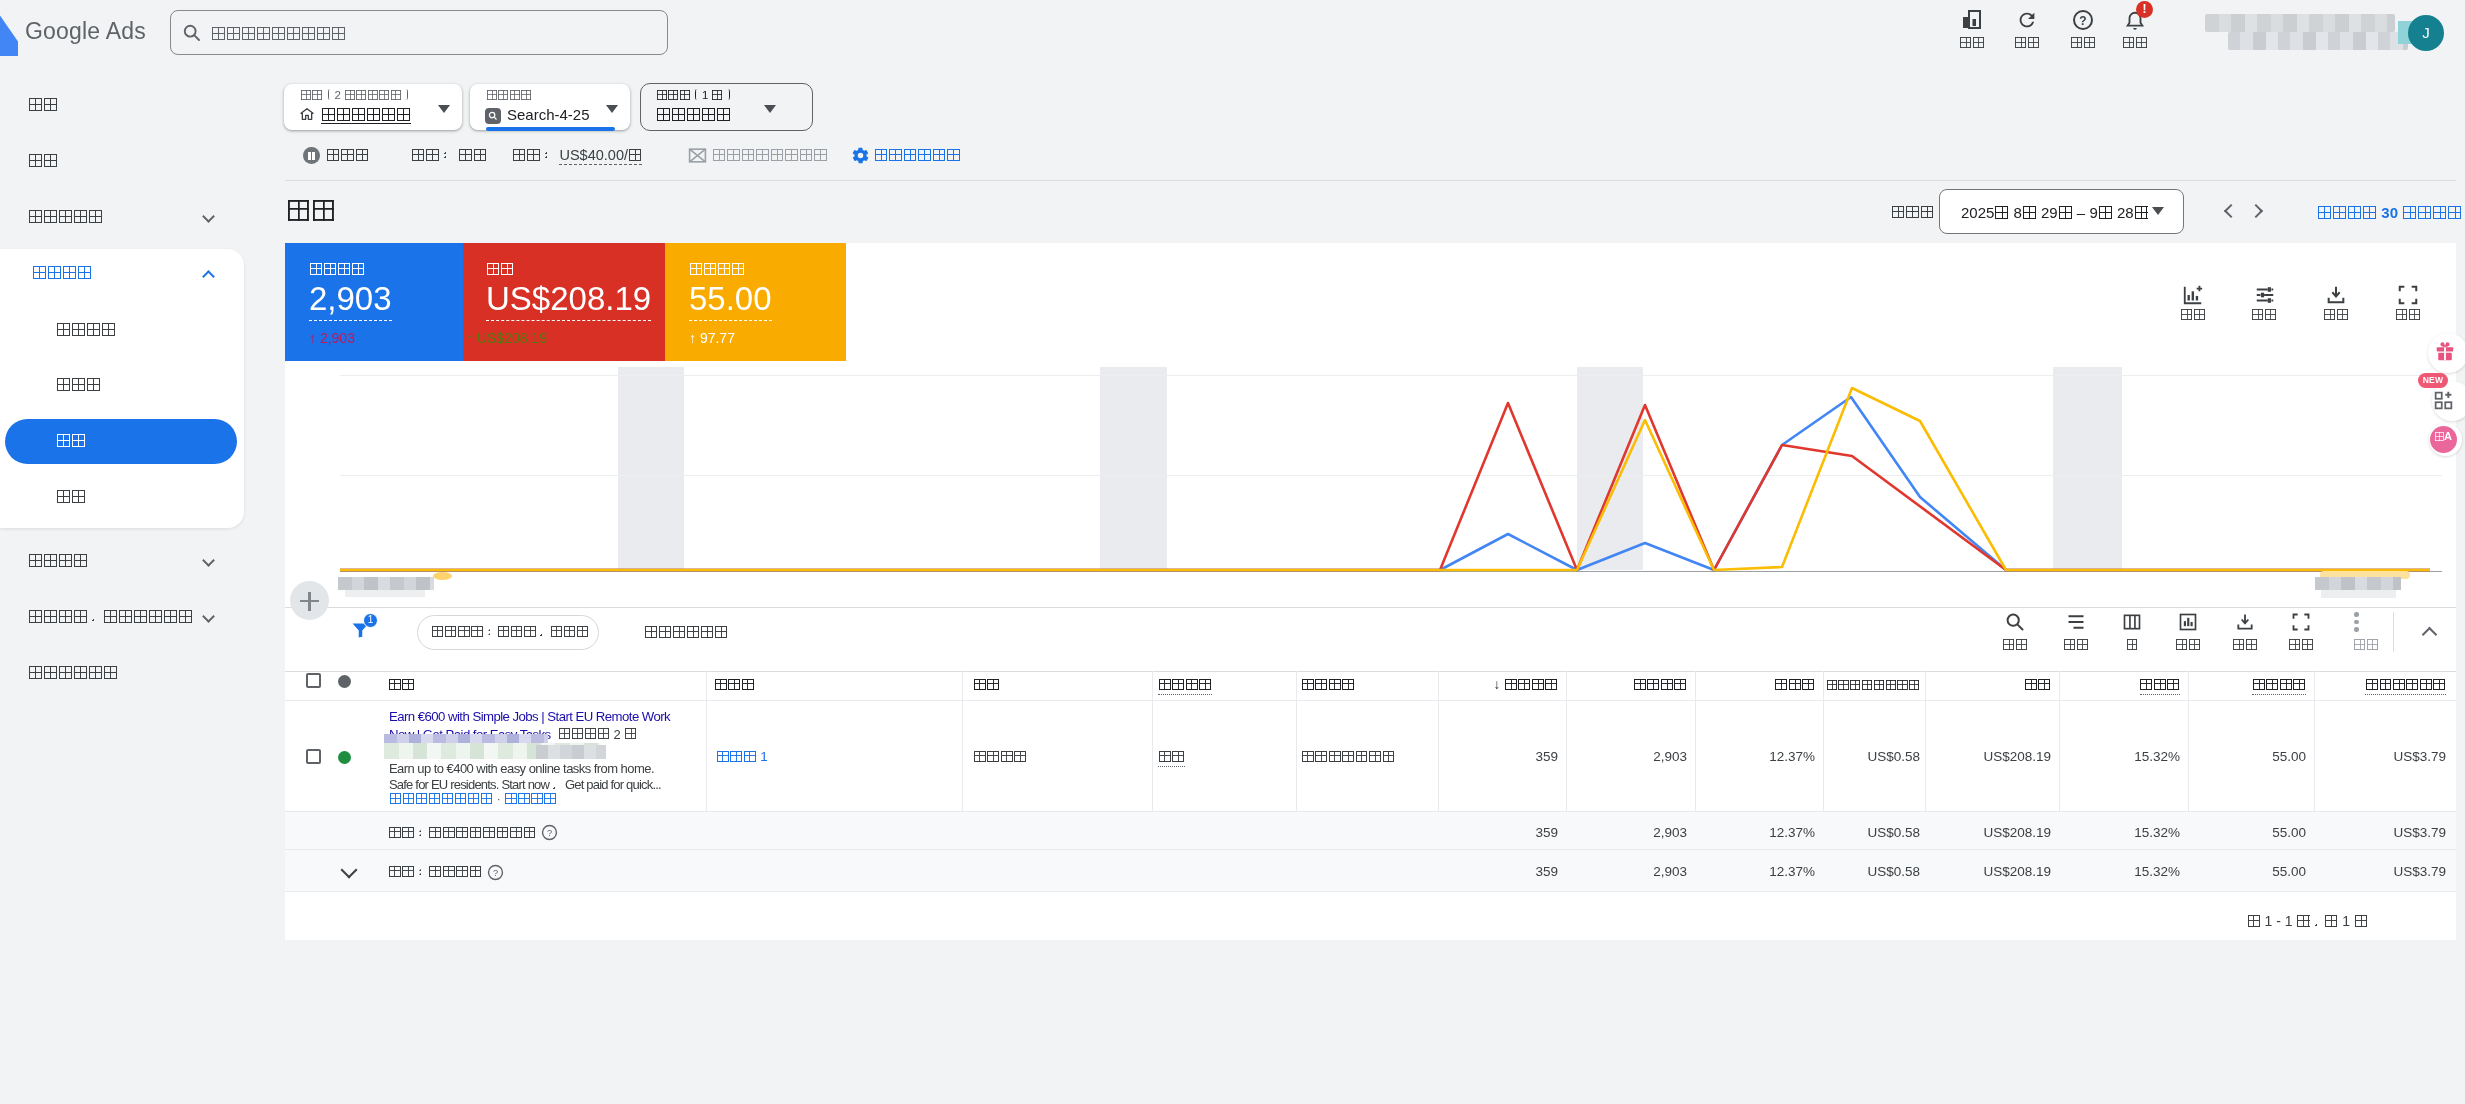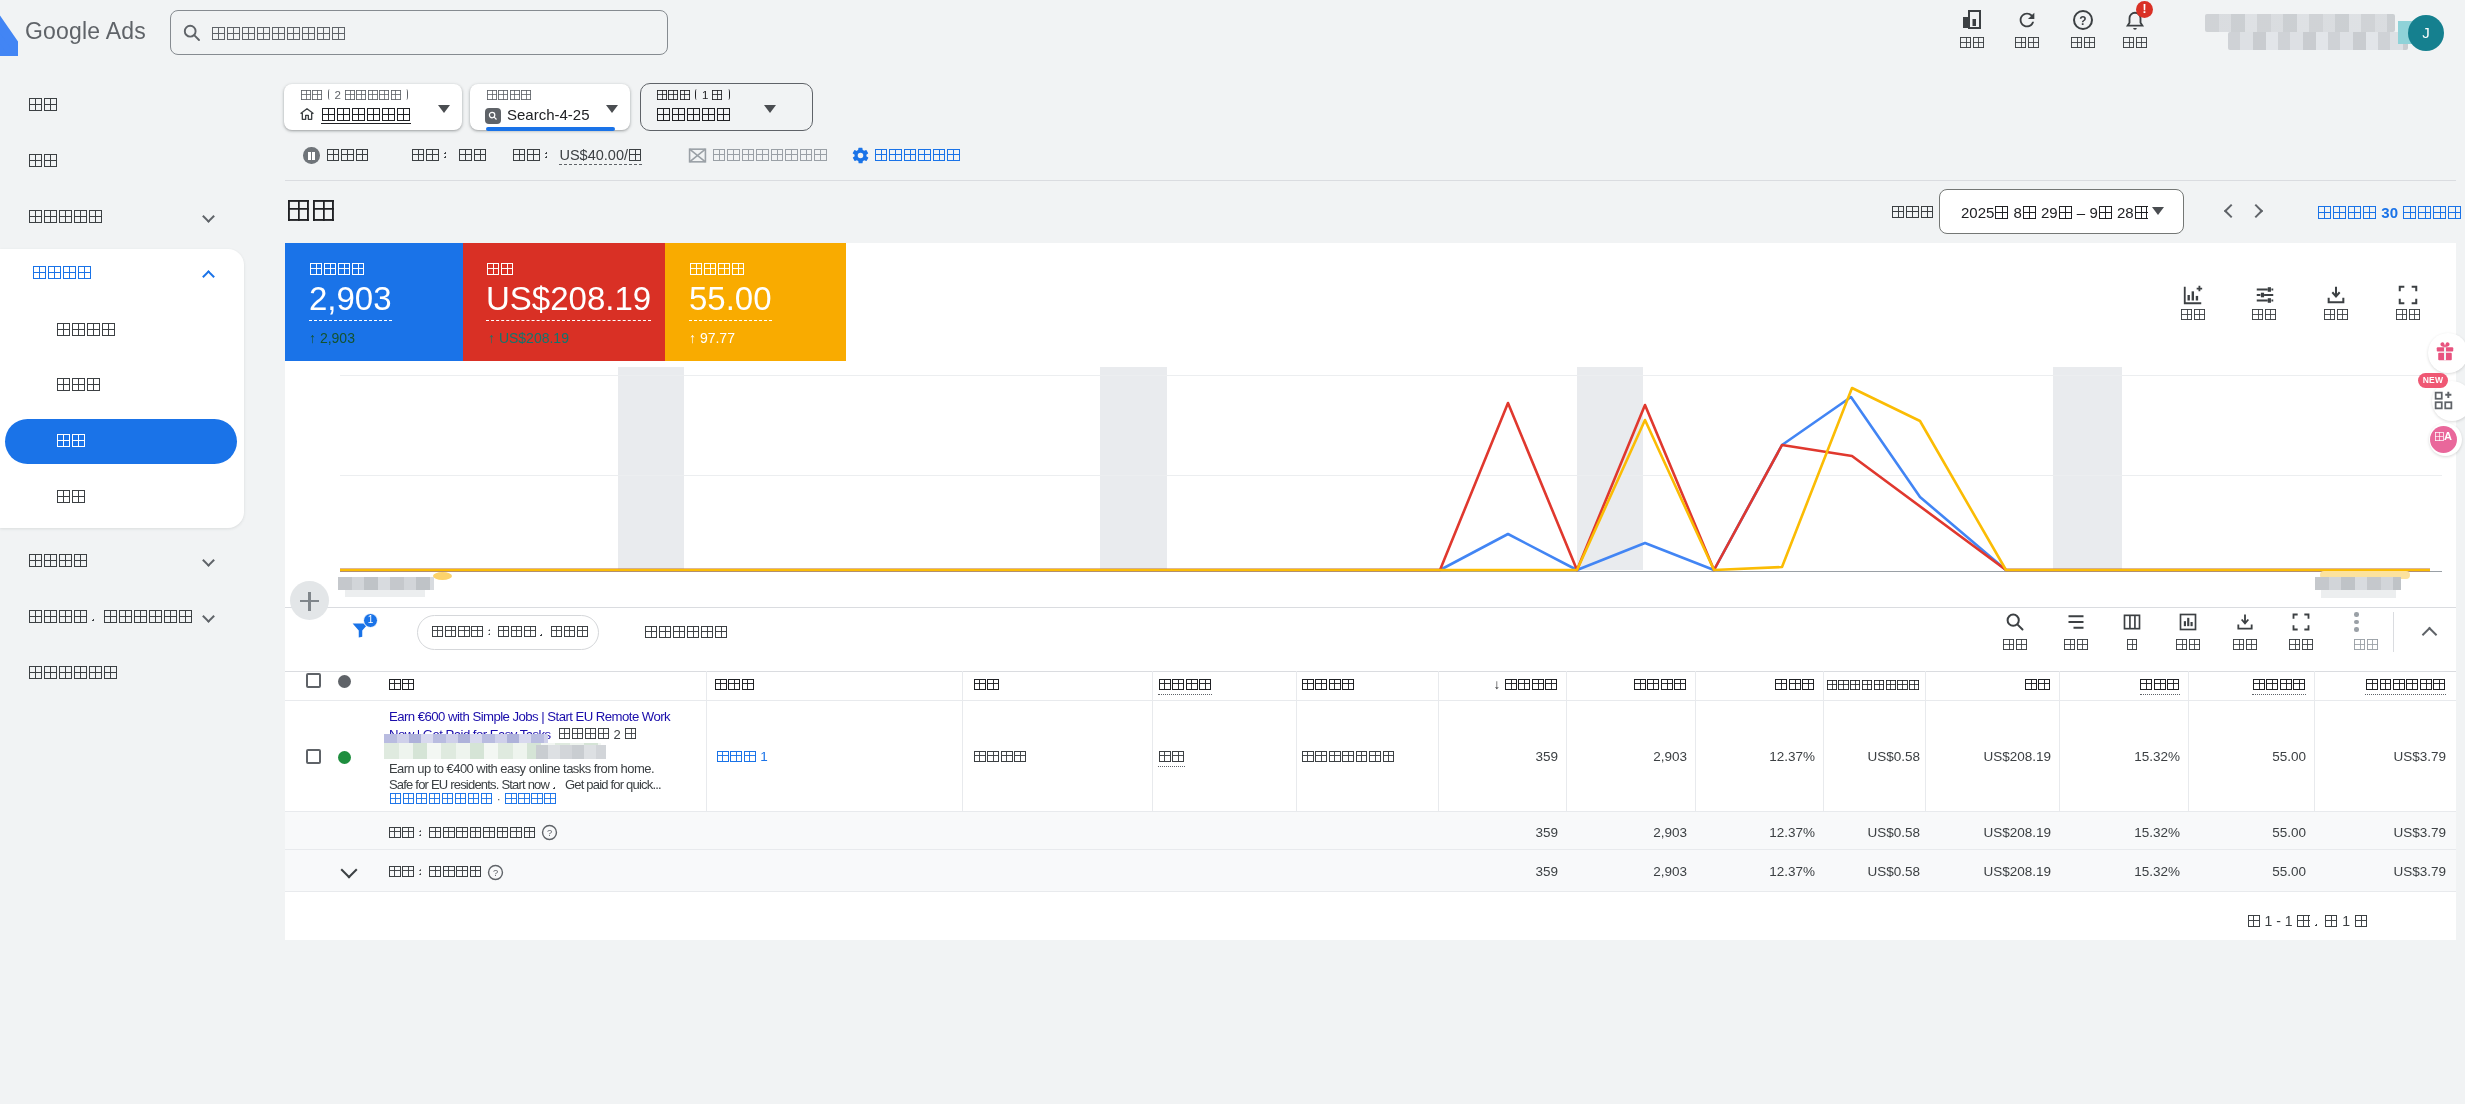--- a/index.html
+++ b/index.html
@@ -159,24 +159,24 @@
 <span class="chv chvr abs" style="left:2251px;top:206px;color:#5f6368;width:10px;height:10px;border-width:0 2.4px 2.4px 0"></span>
 <div class="abs blue" style="left:2317px;top:204px;font-size:15px;font-weight:bold;letter-spacing:.1px"><i class="c"></i><i class="c"></i><i class="c"></i><i class="c"></i> 30 <i class="c"></i><i class="c"></i><i class="c"></i><i class="c"></i></div>
 
 <div class="abs" style="left:285px;top:243px;width:2171px;height:697px;background:#fff"></div>
 
 <div class="abs" style="left:285px;top:243px;width:177.5px;height:118px;background:#1a73e8"></div>
 <div class="abs" style="left:462.5px;top:243px;width:202.5px;height:118px;background:#d93025"></div>
 <div class="abs" style="left:665px;top:243px;width:181px;height:118px;background:#f9ab00"></div>
 <div class="abs" style="left:309px;top:261px;color:#fff;font-size:14px;font-weight:bold"><i class="c"></i><i class="c"></i><i class="c"></i><i class="c"></i></div>
 <div class="abs" style="left:309px;top:280px;color:#fff;font-size:33px"><span style="border-bottom:1.6px dashed #fff;padding-bottom:2.5px">2,903</span></div>
-<div class="abs" style="left:309px;top:330px;color:#14532d;font-size:14px">↑ 2,903</div>
+<div class="abs" style="left:309px;top:330px;color:#be185d;font-size:14px">↑ 2,903</div>
 <div class="abs" style="left:486px;top:261px;color:#fff;font-size:14px;font-weight:bold"><i class="c"></i><i class="c"></i></div>
 <div class="abs" style="left:486px;top:280px;color:#fff;font-size:33px"><span style="border-bottom:1.6px dashed #fff;padding-bottom:2.5px">US$208.19</span></div>
-<div class="abs" style="left:488px;top:330px;color:#0f766e;font-size:14px">↑ US$208.19</div>
+<div class="abs" style="left:466px;top:330px;color:#4d7c0f;font-size:14px">↑ US$208.19</div>
 <div class="abs" style="left:689px;top:261px;color:#fff;font-size:14px;font-weight:bold"><i class="c"></i><i class="c"></i><i class="c"></i><i class="c"></i></div>
 <div class="abs" style="left:689px;top:280px;color:#fff;font-size:33px"><span style="border-bottom:1.6px dashed #fff;padding-bottom:2.5px">55.00</span></div>
 <div class="abs" style="left:689px;top:330px;color:#fff;font-size:14px">↑ 97.77</div>
 
 <div class="abs" style="left:0;top:0;width:2465px;height:0;color:#3c4043">
   <svg class="abs" style="left:2182px;top:284px" width="22" height="22" viewBox="0 0 24 24" fill="none" stroke="#3c4043" stroke-width="2">
       <path d="M3 3 V21 H21"></path>
       <rect x="6" y="12" width="2.6" height="6" fill="#3c4043" stroke="none"></rect>
       <rect x="10.5" y="8" width="2.6" height="10" fill="#3c4043" stroke="none"></rect>
       <rect x="15" y="13" width="2.6" height="5" fill="#3c4043" stroke="none"></rect>

